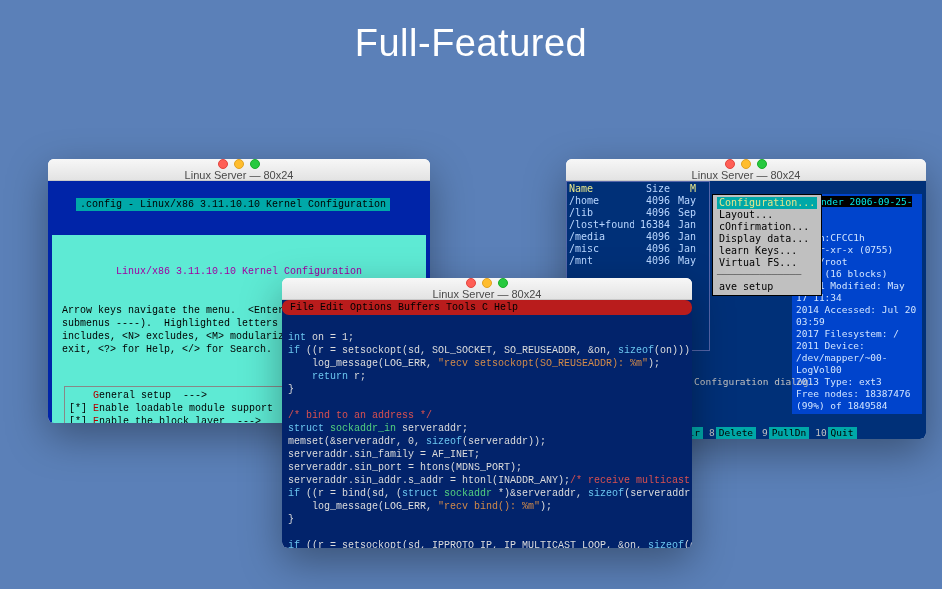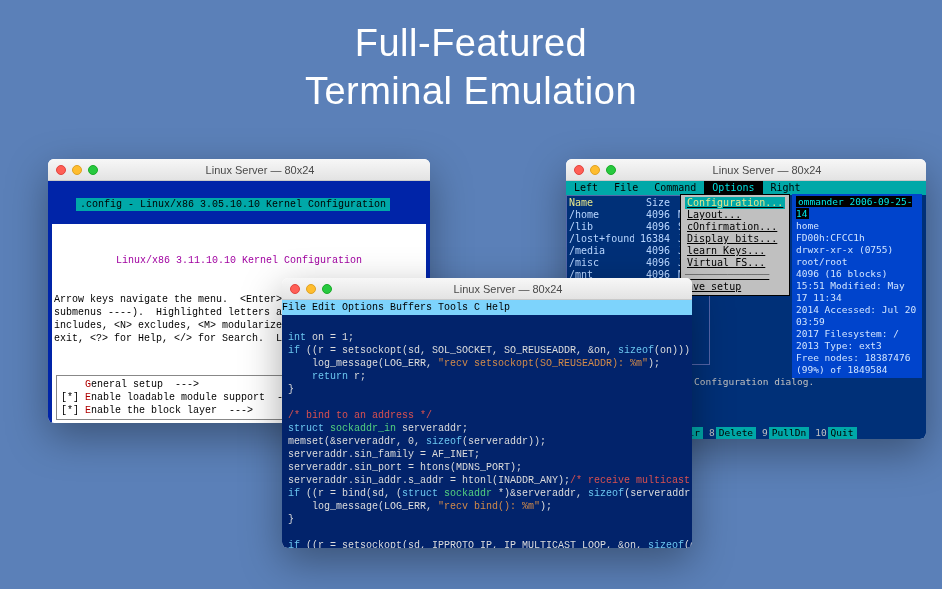--- a/index.html
+++ b/index.html
@@ -29,20 +29,21 @@
   }
   .titlebar {
     height: 22px;
     background: linear-gradient(#f7f7f7,#e3e3e3);
     border-bottom: 1px solid #c9c9c9;
     display: flex;
     align-items: center;
     padding: 0 8px;
     font-size: 11px;
     color: #4a4a4a;
+    flex-direction: column;
   }
   .titlebar .title { flex: 1; text-align: center; font-weight: 400; }
   .traffic { display: flex; gap: 6px; }
   .tl { width: 10px; height: 10px; border-radius: 50%; }
   .tl.red { background:#ff5f56; border:1px solid #e0443e;}
   .tl.yellow{ background:#ffbd2e; border:1px solid #dea123;}
   .tl.green { background:#27c93f; border:1px solid #1aab29;}
   .term {
     font-family: Menlo, Consolas, "Courier New", monospace;
     font-size: 10px;
@@ -52,31 +53,31 @@
 
   
   #w1 { left: 48px; top: 159px; width: 382px; height: 264px; }
   #w1 .term-outer {
     background:#0024a8; height:calc(100% - 22px); padding:4px;
   }
   #w1 .cfgbar {
     background:#00a8a8; color:#000; padding:0 4px; display:inline-block;
   }
   #w1 .gray {
-    background:#ffffff; color:#000; margin-top:0; padding:4px 2px;
+    background:#5eead4; color:#000; margin-top:11px; padding:4px 10px;
   }
   #w1 .gray .blk { color:#000; }
   #w1 .gray .title2 { color:#a000a0; text-align:center;}
   #w1 .hot { color:#b00000; }
   #w1 .sel { background:#0024a8; color:#fff; padding:0 2px;}
 
   
   #w2 { left: 282px; top: 278px; width: 410px; height: 270px; z-index:3;}
   #w2 .term-outer { background:#02236b; height:calc(100% - 22px); }
-  #w2 .menubar { background:#7dd3fc; color:#000; padding:1px 0; font-size:10px;}
+  #w2 .menubar { background:#b91c1c; color:#000; padding:1px 8px; font-size:10px;border-radius:7px;}
   #w2 .code { padding:16px 6px; color:#dcdcdc;}
   .kw { color:#6cc7f0;}
   .ty { color:#53d07f;}
   .fn { color:#dcdcdc;}
   .num{ color:#dcdcdc;}
   .str{ color:#d18a4a;}
   .cmtR{ color:#d85050;text-align:right;}
   .op { color:#dcdcdc;}
   .hi { color:#e6e68a;}
 
@@ -91,22 +92,22 @@
   #w3 .topmenu span { padding:1px 8px;}
   #w3 .topmenu span.active { background:#000; color:#00e0e0;}
   #w3 .pane { display:flex; height:170px;}
   #w3 .left { width:40%; background:#003078; border:1px solid #56a; padding:1px 2px;}
   #w3 .left .hdr { color:#e6e68a;}
   #w3 .left .row { display:flex;}
   #w3 .left .row .n { width:65px; overflow:hidden;}
   #w3 .left .row .s { width:36px; text-align:right; color:#b8d6ff;}
   #w3 .left .row .d { width:26px; text-align:right; padding-left:3px;}
   #w3 .drop {
-    position:absolute; left:114px; top:13px; background:#c0c0c0; color:#000;
-    border:1px solid #000; padding:2px 4px; z-index:5; font-size:10px;text-decoration:underline;
+    position:absolute; left:146px; top:13px; background:#c0c0c0; color:#000;
+    border:1px solid #000; padding:2px 4px; z-index:5; font-size:10px;
   }
   #w3 .drop .it { padding:0 2px;}
   #w3 .drop .sep { color:#666;}
   #w3 .drop .it.hi { background:#00a8a8;}
   #w3 .rightpane {
     position:absolute; left:226px; top:13px; right:4px; background:#0044cc;
     color:#d0e4ff; padding:2px 4px; font-size:9.5px; line-height:12px;
   }
   #w3 .rightpane .ttl { background:#000; color:#00e8e8; padding:0 2px;}
   #w3 .hint {
@@ -120,34 +121,33 @@
   #w3 .fnkeys .n { color:#c0c0c0; padding:0 1px;}
   #w3 .totline {
     position:absolute; left:4px; top:183px; color:#c0c0c0; font-size:9.5px;
   }
 </style>
 </head>
 <body>
 
 <div class="headline">
   <span>Full-Featured</span><br>
-  <span>Terminal Emulation</span>
 </div>
 
 <div class="window" id="w1">
   <div class="titlebar">
     <div class="traffic">
       <div class="tl red"></div>
       <div class="tl yellow"></div>
       <div class="tl green"></div>
     </div>
     <div class="title">Linux Server — 80x24</div>
   </div>
   <div class="term-outer term">
-    <span class="cfgbar">.config - Linux/x86 3.05.10.10 Kernel Configuration</span>
+    <span class="cfgbar">.config - Linux/x86 3.11.10.10 Kernel Configuration</span>
     <div class="gray">
       <div class="title2">Linux/x86 3.11.10.10 Kernel Configuration</div>
       <div class="blk"><span>Arrow keys navigate the menu.  &lt;Enter&gt; selects submenus ---&gt; (or empty</span>
 <span>submenus ----).  Highlighted letters are hotkeys.  Pressing &lt;Y&gt;</span>
 <span>includes, &lt;N&gt; excludes, &lt;M&gt; modularizes features.  Press &lt;Esc&gt;&lt;Esc&gt; to</span>
 <span>exit, &lt;?&gt; for Help, &lt;/&gt; for Search.  Legend: [*] built-in  [ ]</span></div>
       <div style="border:1px solid #888; margin:4px 2px 0 2px; padding:2px 4px;" id="w1-items"><div>    <span class="hot">G</span>eneral setup  ---&gt;</div><div>[*] <span class="hot">E</span>nable loadable module support  ---&gt;</div><div>[*] <span class="hot">E</span>nable the block layer  ---&gt;</div></div>
       
     </div>
   </div>
@@ -190,27 +190,20 @@
   <div class="titlebar">
     <div class="traffic">
       <div class="tl red"></div>
       <div class="tl yellow"></div>
       <div class="tl green"></div>
     </div>
     <div class="title">Linux Server — 80x24</div>
   </div>
   <div class="term-outer">
     <div class="mc">
-      <div class="topmenu" id="w3-menu">
-          <span>Left</span>
-          <span>File</span>
-          <span>Command</span>
-          <span class="active">Options</span>
-          <span>Right</span>
-        </div>
       <div class="pane">
         <div class="left">
           <div class="row hdr">
             <span class="n">Name</span>
             <span class="s">Size</span>
             <span class="d">M</span>
           </div>
           <div id="w3-left-rows">
               <div class="row">
                 <span class="n">/home</span>
@@ -242,38 +235,39 @@
                 <span class="s">4096</span>
                 <span class="d">May</span>
               </div>
             </div>
         </div>
       </div>
       <div class="drop" id="w3-drop">
           <div class="it hi">Configuration...</div>
           <div class="it">Layout...</div>
           <div class="it">cOnfirmation...</div>
-          <div class="it">Display bits...</div>
+          <div class="it">Display data...</div>
           <div class="it">learn Keys...</div>
           <div class="it">Virtual FS...</div>
           <div class="sep">──────────────</div>
           <div class="it">ave setup</div>
         </div>
       <div class="rightpane">
         <span class="ttl">ommander 2006-09-25-14</span>
         <div id="w3-right">
             <div>home</div>
             <div>FD00h:CFCC1h</div>
             <div>drwxr-xr-x (0755)</div>
             <div></div>
             <div>root/root</div>
             <div>4096 (16 blocks)</div>
             <div>15:51  Modified:  May 17 11:34</div>
             <div>2014  Accessed:  Jul 20 03:59</div>
             <div>2017  Filesystem: /</div>
+            <div>2011  Device:    /dev/mapper/~00-LogVol00</div>
             <div>2013  Type:      ext3</div>
             <div>Free nodes: 18387476 (99%) of 1849584</div>
           </div>
       </div>
       <div class="totline">f 68G</div>
       <div class="hint">files, say so in the Configuration dialog.</div>
       <div class="fnkeys" id="w3-fn">
           <span class="n">5</span>
           <span class="k">Copy</span>
           <span class="n">6</span>

